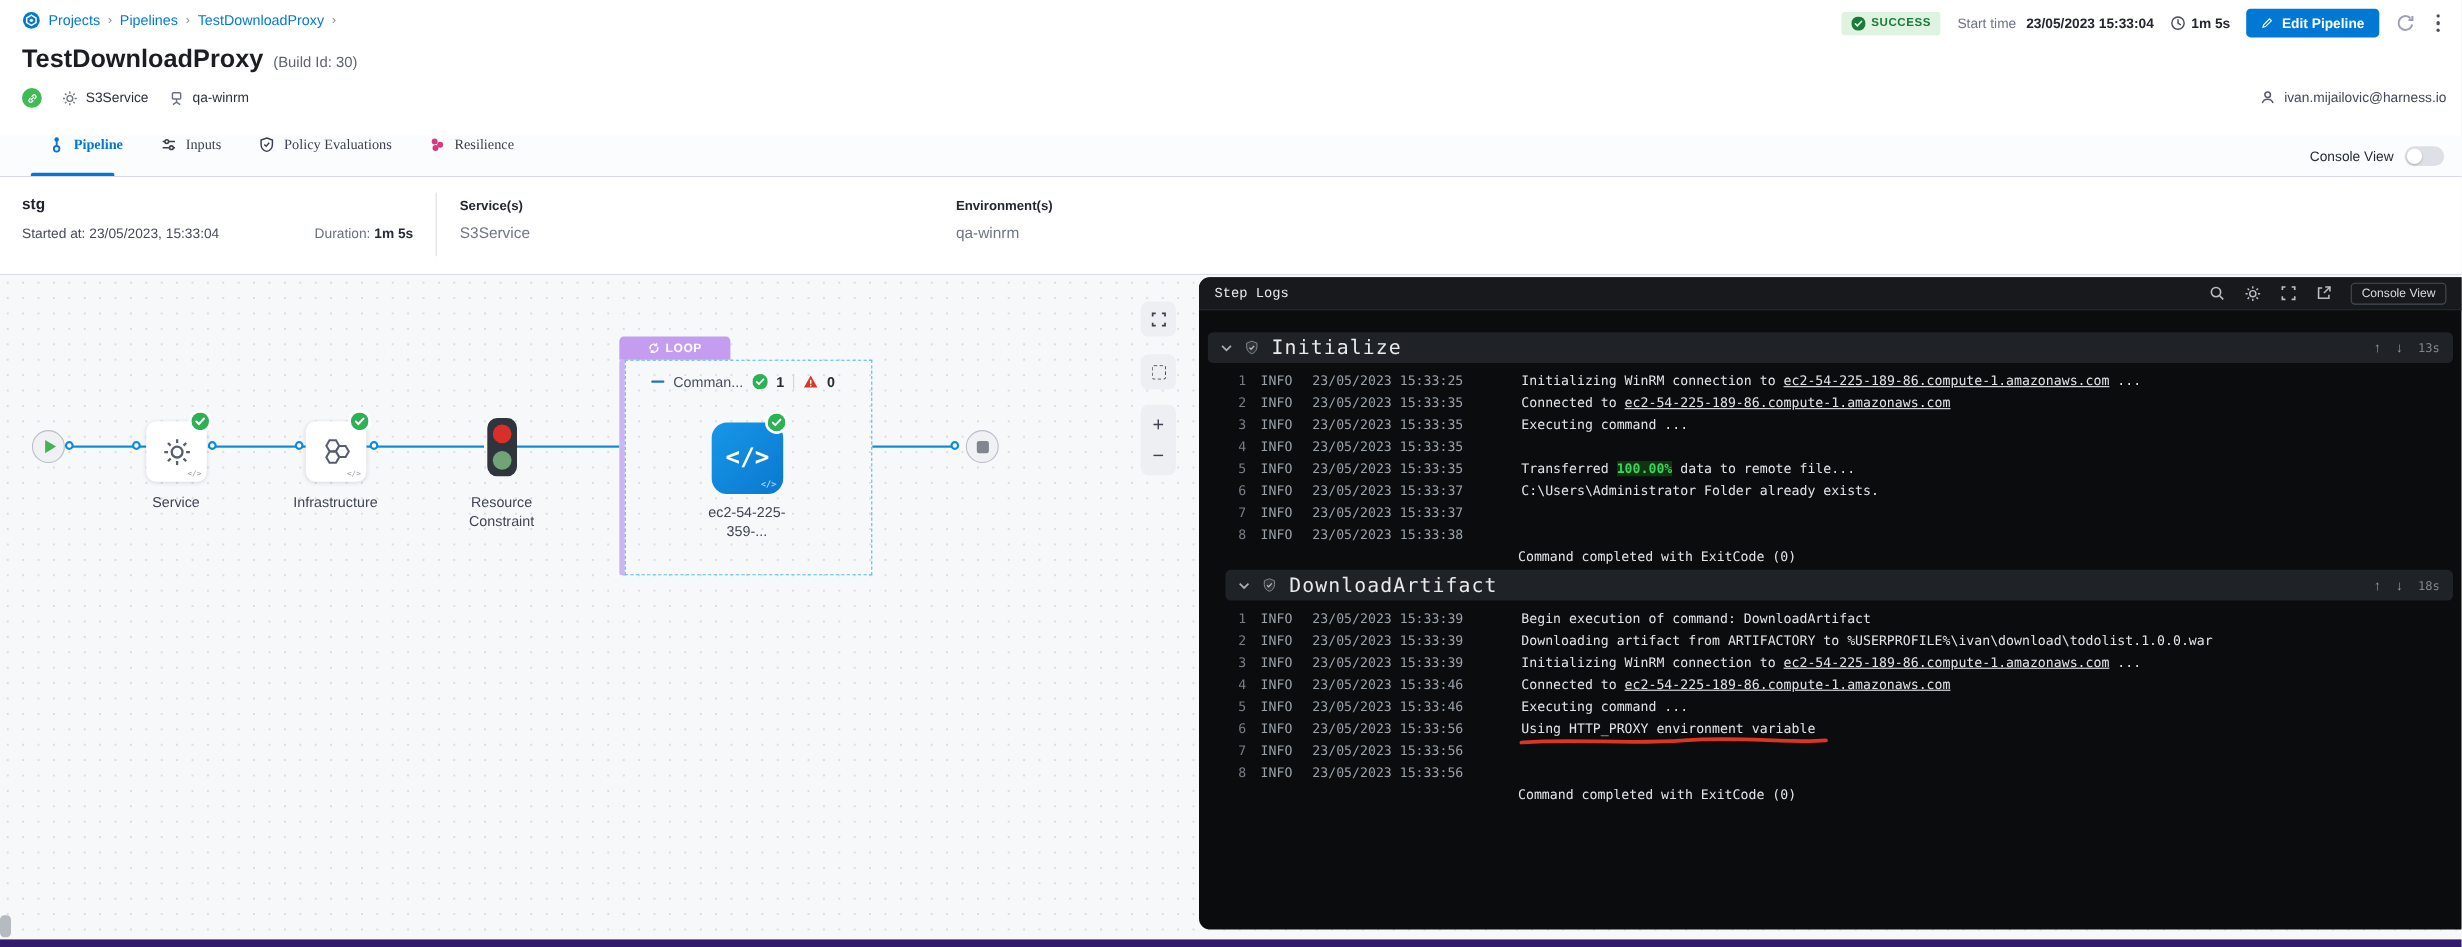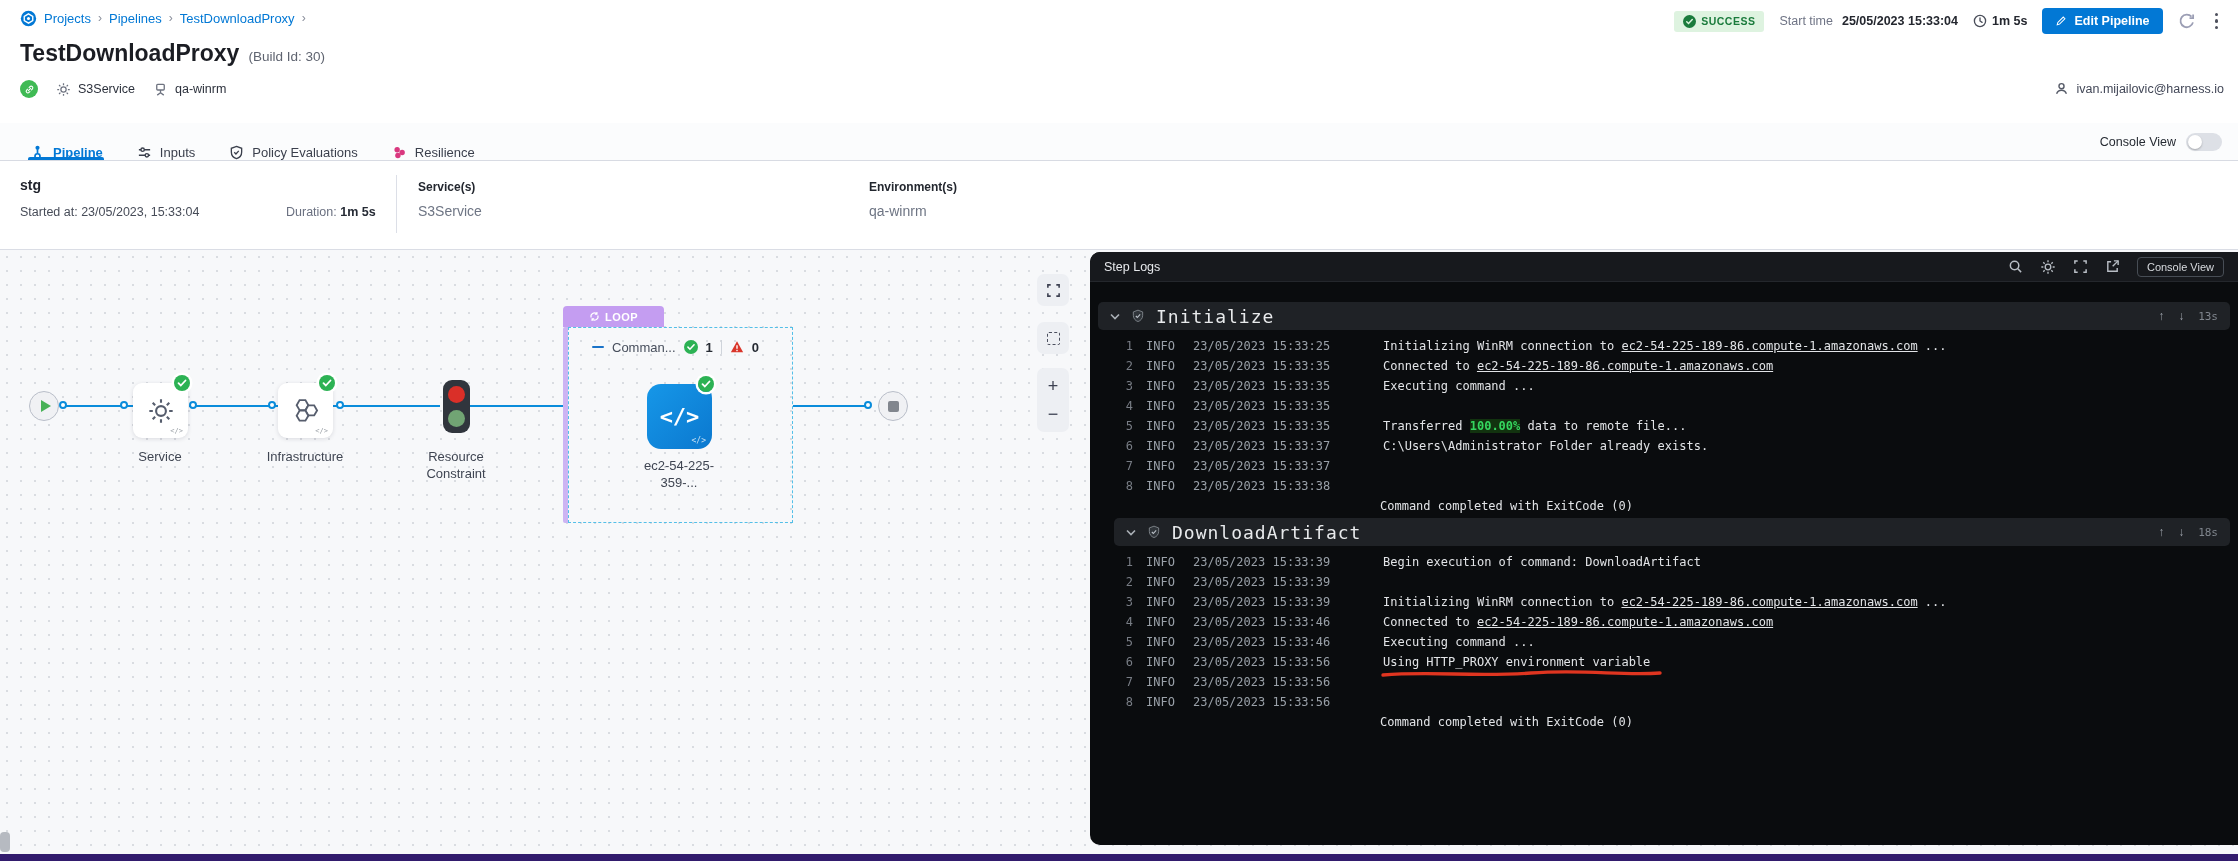--- a/index.html
+++ b/index.html
@@ -29,21 +29,21 @@
   .page-title { font-size:23px; font-weight:bold; color:#1b1d23; }
   .build-id { font-size:13.5px; color:#5f6470; }
 
   .tags-row { position:absolute; top:79px; left:20px; display:flex; align-items:center; gap:18px; height:20px; }
   .tag-item { display:flex; align-items:center; gap:7px; font-size:12.5px; color:#2c313c; }
   .green-circ { width:18px; height:18px; border-radius:50%; background:#3fba54; display:flex; align-items:center; justify-content:center; }
   .user-email { position:absolute; top:81px; right:14px; display:flex; align-items:center; gap:8px; font-size:12.5px; color:#424757; }
 
   
   .tab-bar { position:absolute; top:123px; left:0; right:0; height:38px; background:#fbfcfd; border-bottom:1px solid #d8dbe3; }
-  .tabs { display:flex; align-items:flex-end; height:100%; padding-left:30px; gap:34px; }
+  .tabs { display:flex; align-items:flex-start; height:100%; padding-left:44px; gap:34px;font-family:Liberation Serif, serif; }
   .tab { display:flex; align-items:center; gap:8px; font-size:13px; color:#3a3f4c; cursor:pointer; }
   .tab.active { color:#0278d5; font-weight:bold; }
   .tab-underline { position:absolute; bottom:0; left:28px; width:76px; height:3px; background:#0278d5; border-radius:2px 2px 0 0; }
   .console-toggle { position:absolute; right:16px; top:0; height:100%; display:flex; align-items:center; gap:10px; }
   .console-toggle .lbl { font-size:12.5px; color:#262b33; }
   .switch { position:relative; width:36px; height:18px; background:#dde0e6; border-radius:9px; cursor:pointer; }
   .switch .knob { position:absolute; left:2px; top:2px; width:14px; height:14px; border-radius:50%; background:#fff; box-shadow:0 1px 2px rgba(0,0,0,.25); }
 
   
   .stage-bar { position:absolute; top:162px; left:0; right:0; height:88px; background:#fff; border-bottom:1px solid #dadde5; }
@@ -86,21 +86,21 @@
   .cmd-node .code { font-family:"DejaVu Sans Mono", monospace; font-weight:bold; font-size:22px; color:#fff; }
   .cmd-node .mini-code { position:absolute; right:6px; bottom:4px; font-family:"DejaVu Sans Mono", monospace; font-size:8px; color:rgba(255,255,255,.75); }
   .ctl-btn { position:absolute; left:1037px; width:32px; height:32px; background:#edeff3; border-radius:7px; display:flex; align-items:center; justify-content:center; cursor:pointer; }
   .zoom-group { position:absolute; left:1037px; top:118px; width:32px; height:64px; background:#edeff3; border-radius:7px; display:flex; flex-direction:column; align-items:center; justify-content:space-evenly; }
   .zoom-group span { font-size:18px; color:#3d4152; line-height:1; cursor:pointer; }
   .marquee-ico { width:13px; height:13px; border:1.5px dashed #4b4f5e; border-radius:2px; }
 
   
   .log-panel { position:absolute; left:1090px; top:2px; width:1148px; height:593px; background:#0a0c0e; border-radius:10px 0 0 10px; overflow:hidden; font-family:"DejaVu Sans Mono", monospace; }
   .log-bar { height:30px; background:#17191d; border-bottom:1px solid #24272c; display:flex; align-items:center; padding:0 14px; }
-  .log-bar .title { font-family:Liberation Sans, sans-serif; font-size:12.5px; color:#e6e8eb; }
+  .log-bar .title { font-family:Liberation Mono, monospace; font-size:12.5px; color:#e6e8eb; }
   .log-bar-right { margin-left:auto; display:flex; align-items:center; gap:17px; }
   .log-bar-right .ico { cursor:pointer; }
   .cv-btn { font-family:"Liberation Sans", sans-serif; font-size:11px; color:#d7dade; border:1px solid #474d55; border-radius:4px; padding:3px 9px; background:transparent; cursor:pointer; }
   .sect-h { margin:20px 8px 0 8px; height:28px; background:#1f2226; border-radius:5px; display:flex; align-items:center; padding:0 12px; gap:11px; cursor:pointer; }
   .sect-h.collapsed { background:transparent; margin-top:14px; height:26px; }
   .sect-name { font-size:18px; color:#e8eaec; letter-spacing:1px; }
   .sect-right { margin-left:auto; display:flex; align-items:center; gap:14px; }
   .sect-arrow { font-family:"Liberation Sans", sans-serif; font-size:12px; color:#9aa0a8; cursor:pointer; }
   .sect-dur { font-size:11px; color:#80868e; }
   .lines { padding-top:6px; }
@@ -141,21 +141,21 @@
 
   <div class="header-right">
     <div class="status-badge">
       <svg width="13" height="13" viewBox="0 0 16 16">
           <circle cx="8" cy="8" r="8" fill="#1a7b3c"></circle>
           <path d="m4.6 8.3 2.2 2.2 4.6-5" stroke="#def3e0" stroke-width="1.8" fill="none" stroke-linecap="round"></path>
         </svg>
       <span>SUCCESS</span>
     </div>
     <span class="starttime-label">Start time</span>
-    <span class="starttime-value">25/05/2023 15:33:04</span>
+    <span class="starttime-value">23/05/2023 15:33:04</span>
     <div class="dur-wrap">
       <svg width="14" height="14" viewBox="0 0 16 16">
           <circle cx="8" cy="8" r="6.4" fill="none" stroke="#494d59" stroke-width="1.5"></circle>
           <path d="M8 4.5V8l2.4 1.6" fill="none" stroke="#494d59" stroke-width="1.5" stroke-linecap="round"></path>
         </svg>
       <span>1m 5s</span>
     </div>
     <button class="edit-btn">
       <svg width="12" height="12" viewBox="0 0 16 16">
           <path d="m3 13 .8-3L11 2.8l2.2 2.2L6 12.2 3 13z" fill="none" stroke="#fff" stroke-width="1.4"></path>
@@ -506,20 +506,21 @@
             <div class="log-line">
               <span class="ln">1</span>
               <span class="lvl">INFO</span>
               <span class="ts">23/05/2023 15:33:39</span>
               <span class="msg"><span>Begin execution of command: DownloadArtifact</span></span>
             </div>
             <div class="log-line">
               <span class="ln">2</span>
               <span class="lvl">INFO</span>
               <span class="ts">23/05/2023 15:33:39</span>
+              <span class="msg"><span>Downloading artifact from ARTIFACTORY to %USERPROFILE%\ivan\download\todolist.1.0.0.war</span></span>
             </div>
             <div class="log-line">
               <span class="ln">3</span>
               <span class="lvl">INFO</span>
               <span class="ts">23/05/2023 15:33:39</span>
               <span class="msg"><span>Initializing WinRM connection to </span><span class="link">ec2-54-225-189-86.compute-1.amazonaws.com</span><span> ...</span></span>
             </div>
             <div class="log-line">
               <span class="ln">4</span>
               <span class="lvl">INFO</span>

